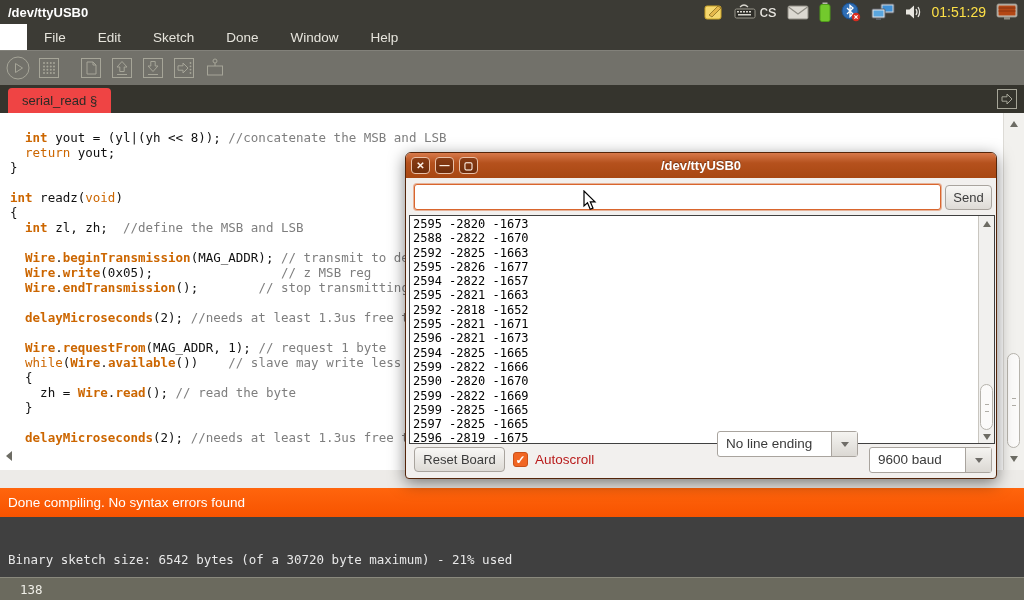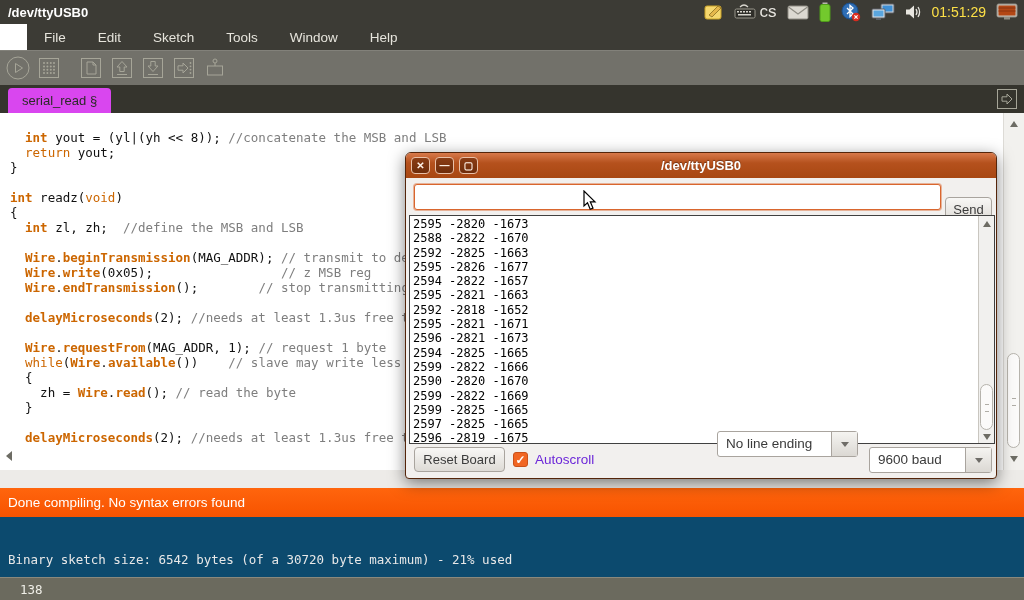--- a/index.html
+++ b/index.html
@@ -22,21 +22,21 @@
   .menu-item { color:#e6e4dc; font-size:13.5px; padding:3px 9px; cursor:default; }
 
   
   #toolbar { left:0; top:50px; width:1024px; height:35px; background:#72716a;
     border-top:1px solid #82817a; display:flex; align-items:center; gap:5px; padding-left:5px; }
   .tb-btn { width:26px; height:26px; display:flex; align-items:center; justify-content:center; }
   .tb-gap { width:6px; }
 
   
   #tabbar { left:0; top:85px; width:1024px; height:28px; background:#35342d; }
-  #tab-active { position:absolute; left:8px; bottom:0; height:25px; background:#d946ef;
+  #tab-active { position:absolute; left:8px; bottom:0; height:25px; background:#ef4444;
     color:#2b2b26; font-size:13px; padding:5px 14px 0 14px; border-radius:4px 4px 0 0; }
   #tab-menu-btn { position:absolute; right:5px; top:3px; width:24px; height:22px;
     display:flex; align-items:center; justify-content:center; }
 
   
   #editor { left:0; top:113px; width:1003px; height:357px; background:#ffffff; overflow:hidden; }
   #code-area { position:absolute; left:10px; top:17px;
     font-family:"DejaVu Sans Mono", monospace; font-size:12.5px; line-height:15px; white-space:pre; }
   .kwb { color:#cc6600; font-weight:bold; }
   .kw  { color:#cc6600; }
@@ -57,21 +57,21 @@
 
   
   #chrome-strip { left:0; top:470px; width:1024px; height:18px; background:#edebe8; }
 
   
   #statusbar { left:0; top:488px; width:1024px; height:29px;
     background:linear-gradient(#ff650d, #f75300); color:#ffffff; font-size:13.5px;
     display:flex; align-items:center; padding-left:8px; }
 
   
-  #console { left:0; top:517px; width:1024px; height:60px; background:#0c4a6e; color:#e8e8e8;
+  #console { left:0; top:517px; width:1024px; height:60px; background:#404040; color:#e8e8e8;
     font-family:"DejaVu Sans Mono", monospace; font-size:12.5px; }
   #console .out { position:absolute; left:8px; top:35px; white-space:pre; }
 
   
   #footer { left:0; top:577px; width:1024px; height:23px; background:#6b6a5e; border-top:1px solid #8a897d;
     color:#f0efe8; font-size:13px; display:flex; align-items:center; }
   #footer .lineno { padding-left:20px; font-family:"DejaVu Sans Mono", monospace; font-size:12.5px; }
   #footer .board { margin-left:auto; padding-right:8px; color:#dcdad2; font-size:12.5px; }
 
   
@@ -84,32 +84,32 @@
   #serial-title .ttl { position:absolute; left:0; right:0; text-align:center; color:#ffffff;
     font-weight:bold; font-size:13px; text-shadow:0 -1px 1px rgba(0,0,0,0.4); }
   .win-btn { width:19px; height:17px; margin-left:5px; border:1px solid #e9c0a8; border-radius:4px;
     background:linear-gradient(#8a3c14, #6f2d0b); color:#fff2e8; font-size:10px; line-height:15px;
     text-align:center; z-index:2; font-weight:bold; }
   #serial-input { position:absolute; left:8px; top:31px; width:527px; height:26px; background:#ffffff;
     border:1px solid #d9662e; box-shadow:0 0 0 1px rgba(217,102,46,0.45); border-radius:3px;
     font-size:13px; padding:0 4px; outline:none; font-family:"Liberation Sans", sans-serif; }
   .btn { background:linear-gradient(#f8f7f5, #dedbd6); border:1px solid #a9a49e; border-radius:4px;
     color:#3c3c3c; font-size:13px; text-align:center; }
-  #send-btn { position:absolute; left:539px; top:32px; width:47px; height:25px; line-height:23px;margin-top:12px; }
+  #send-btn { position:absolute; left:539px; top:32px; width:47px; height:25px; line-height:23px; }
   #serial-data { position:absolute; left:3px; top:62px; width:586px; height:229px; background:#ffffff;
     border:1px solid #404040; overflow:hidden; }
   #serial-lines { position:absolute; left:3px; top:1px; font-family:"DejaVu Sans Mono", monospace;
     font-size:12px; line-height:14.3px; color:#000; white-space:pre; }
   #serial-sb { position:absolute; right:0; top:0; width:16px; height:100%; background:#f1f0ee;
     border-left:1px solid #c9c6c0; }
   #reset-btn { position:absolute; left:8px; top:294px; width:91px; height:25px; line-height:23px; }
   #autoscroll-box { position:absolute; left:107px; top:299px; width:15px; height:15px;
     background:#f16623; border:1px solid #c9511a; border-radius:3px; color:#fff; font-size:12px;
     line-height:14px; text-align:center; font-weight:bold; }
-  #autoscroll-label { position:absolute; left:129px; top:299px; font-size:13.5px; color:#6d28d9; }
+  #autoscroll-label { position:absolute; left:129px; top:299px; font-size:13.5px; color:#b91c1c; }
   .dropdown { position:absolute; height:26px; background:#ffffff; border:1px solid #a9a49e;
     border-radius:3px; display:flex; }
   .dropdown .dd-val { flex:1; font-size:13.5px; color:#3a3a3a; padding:4px 0 0 8px; white-space:nowrap; overflow:hidden; }
   .dropdown .dd-arrow { width:26px; border-left:1px solid #a9a49e;
     background:linear-gradient(#f5f4f1, #dbd8d3); display:flex; align-items:center; justify-content:center; }
   .dd-caret { width:0; height:0; border-left:4px solid transparent; border-right:4px solid transparent;
     border-top:5px solid #6e6c67; }
   #dd-lineending { left:311px; top:278px; width:141px; }
   #dd-baud { left:463px; top:294px; width:123px; }
 
@@ -171,21 +171,21 @@
         <path d="M2.5 5 h17 M2.5 8 h17" stroke="#8a3410" stroke-width="1"></path>
         <rect x="8" y="14" width="6" height="2.5" fill="#8f8d84"></rect>
       </svg>
   </div>
 </div>
 
 <div id="menubar" class="abs">
     <div class="menu-item">File</div>
     <div class="menu-item">Edit</div>
     <div class="menu-item">Sketch</div>
-    <div class="menu-item">Tools</div>
+    <div class="menu-item">Done</div>
     <div class="menu-item">Window</div>
     <div class="menu-item">Help</div>
   </div>
 
 <div id="toolbar" class="abs">
   <div class="tb-btn">
     <svg width="26" height="26" viewBox="0 0 26 26">
         <circle cx="13" cy="13" r="11" fill="none" stroke="#a6a598"></circle>
         <polygon points="10.5,8.5 17.5,13 10.5,17.5" fill="none" stroke="#a6a598"></polygon>
       </svg>

